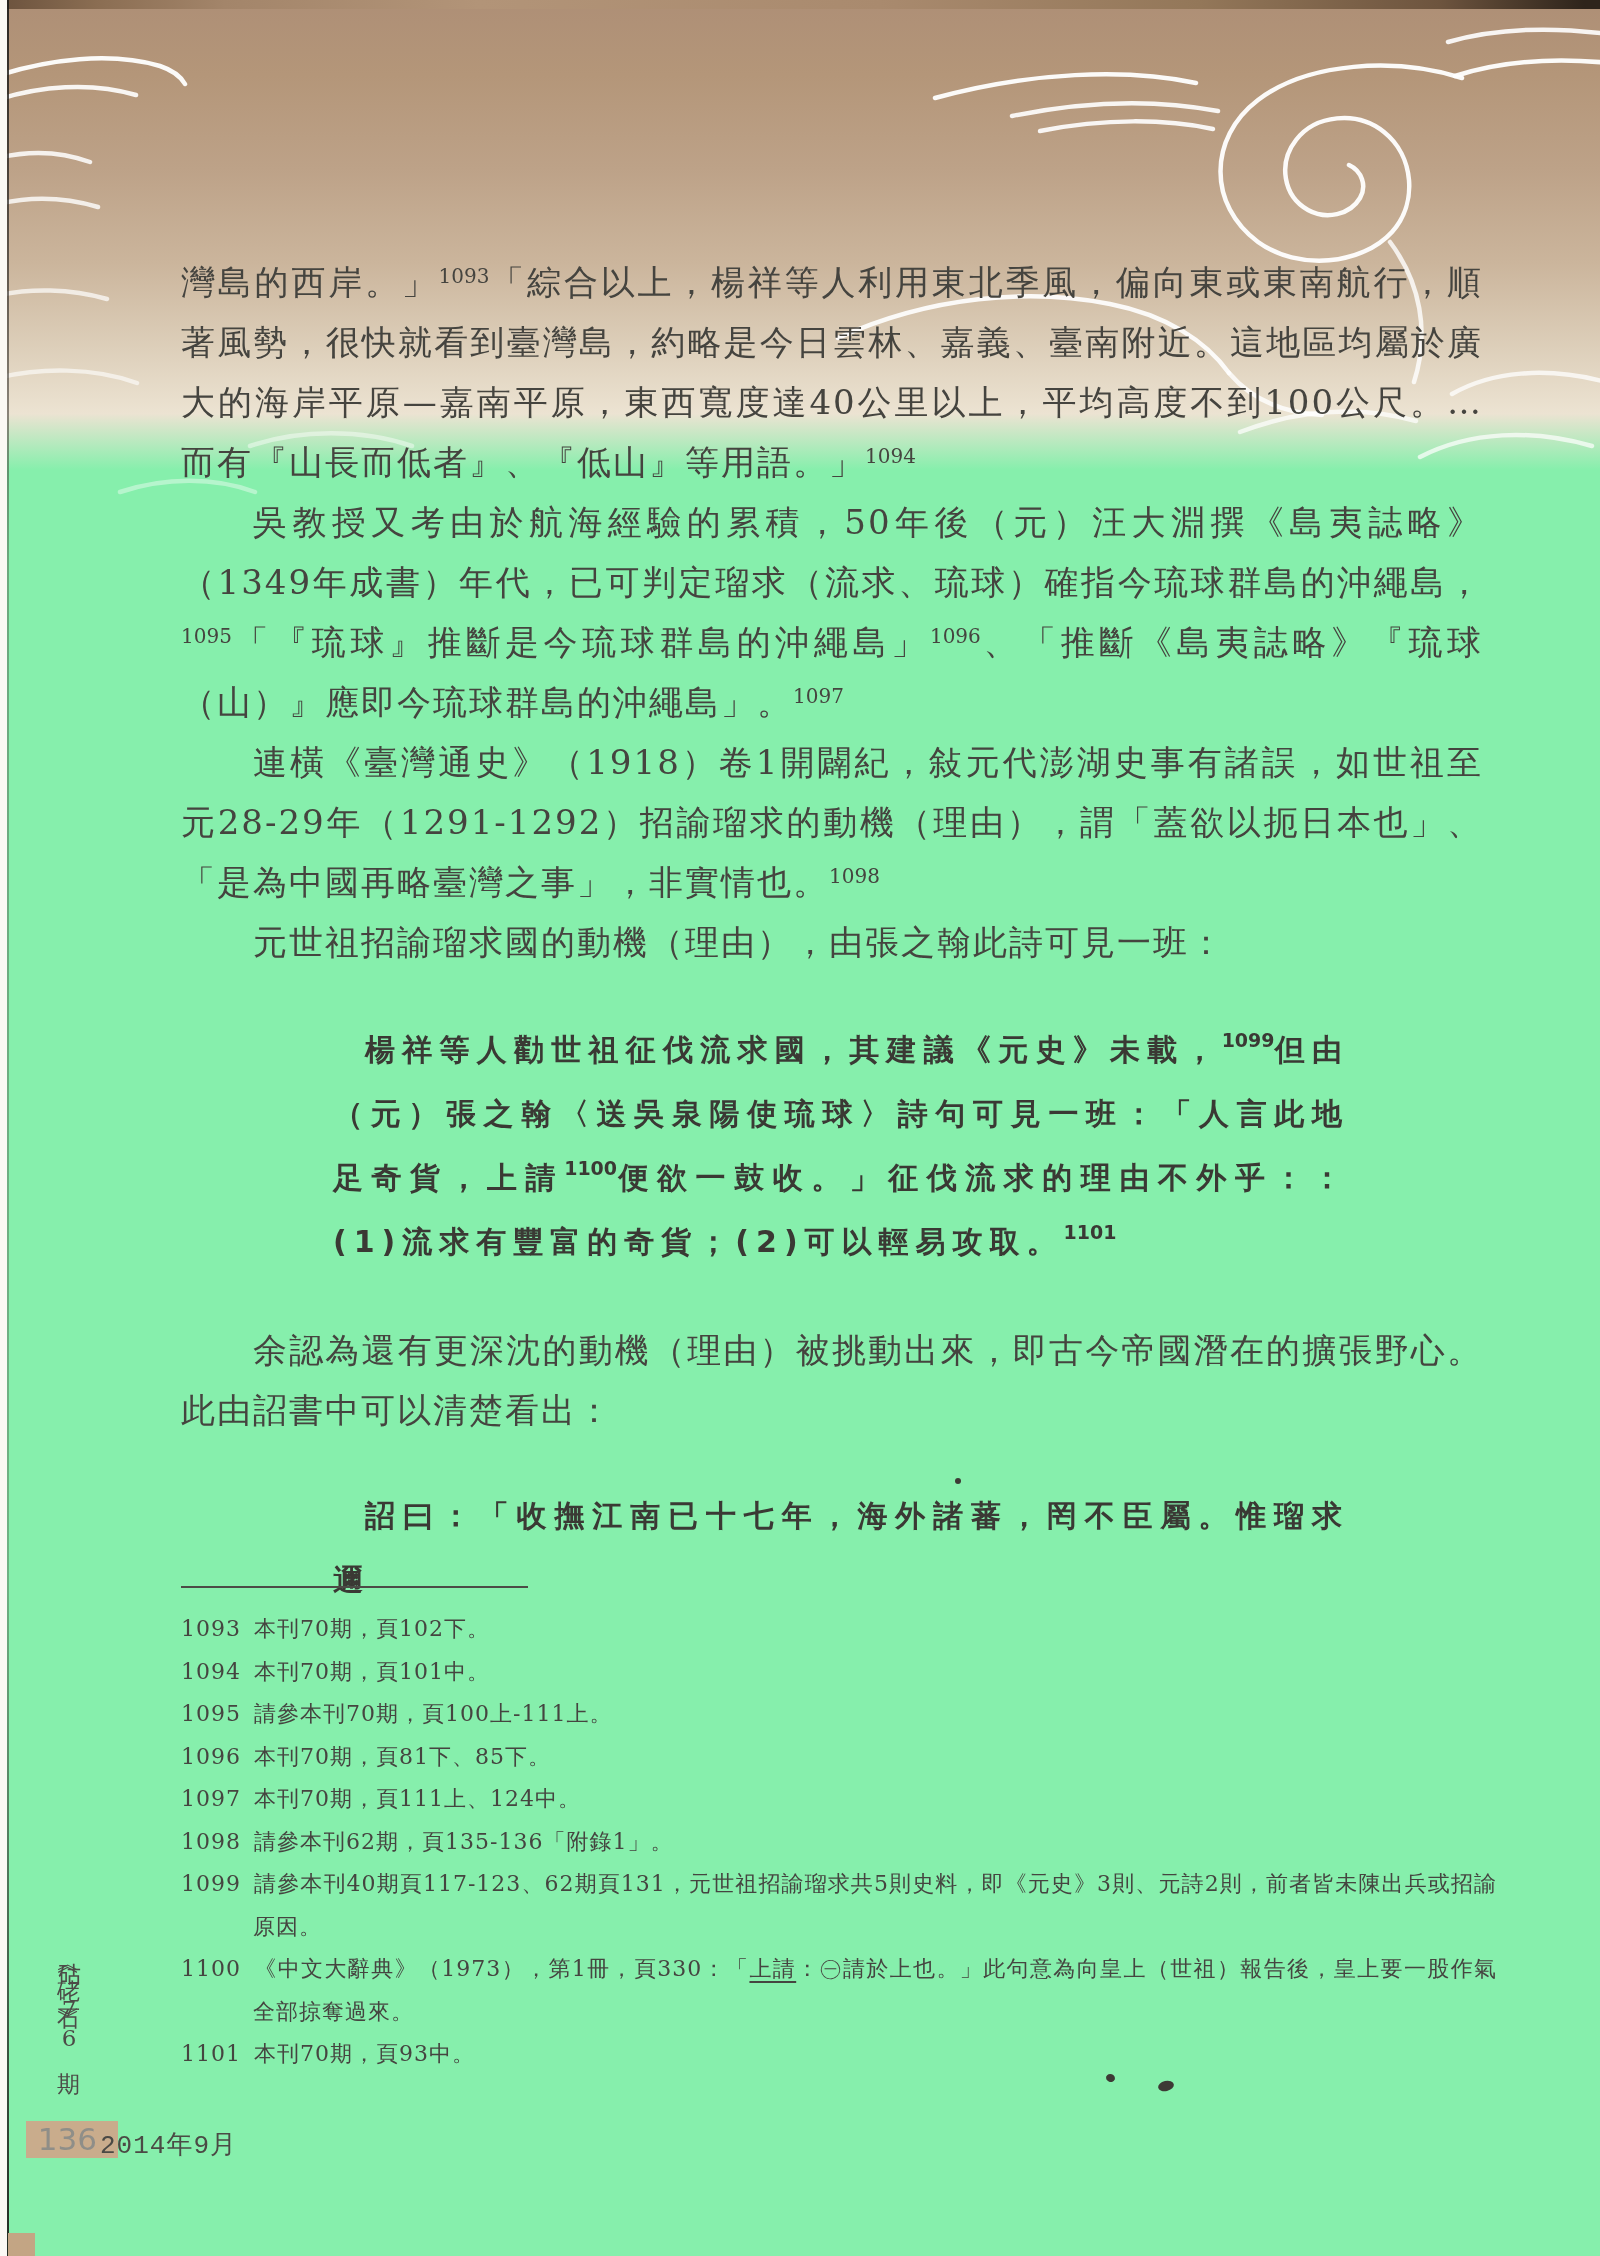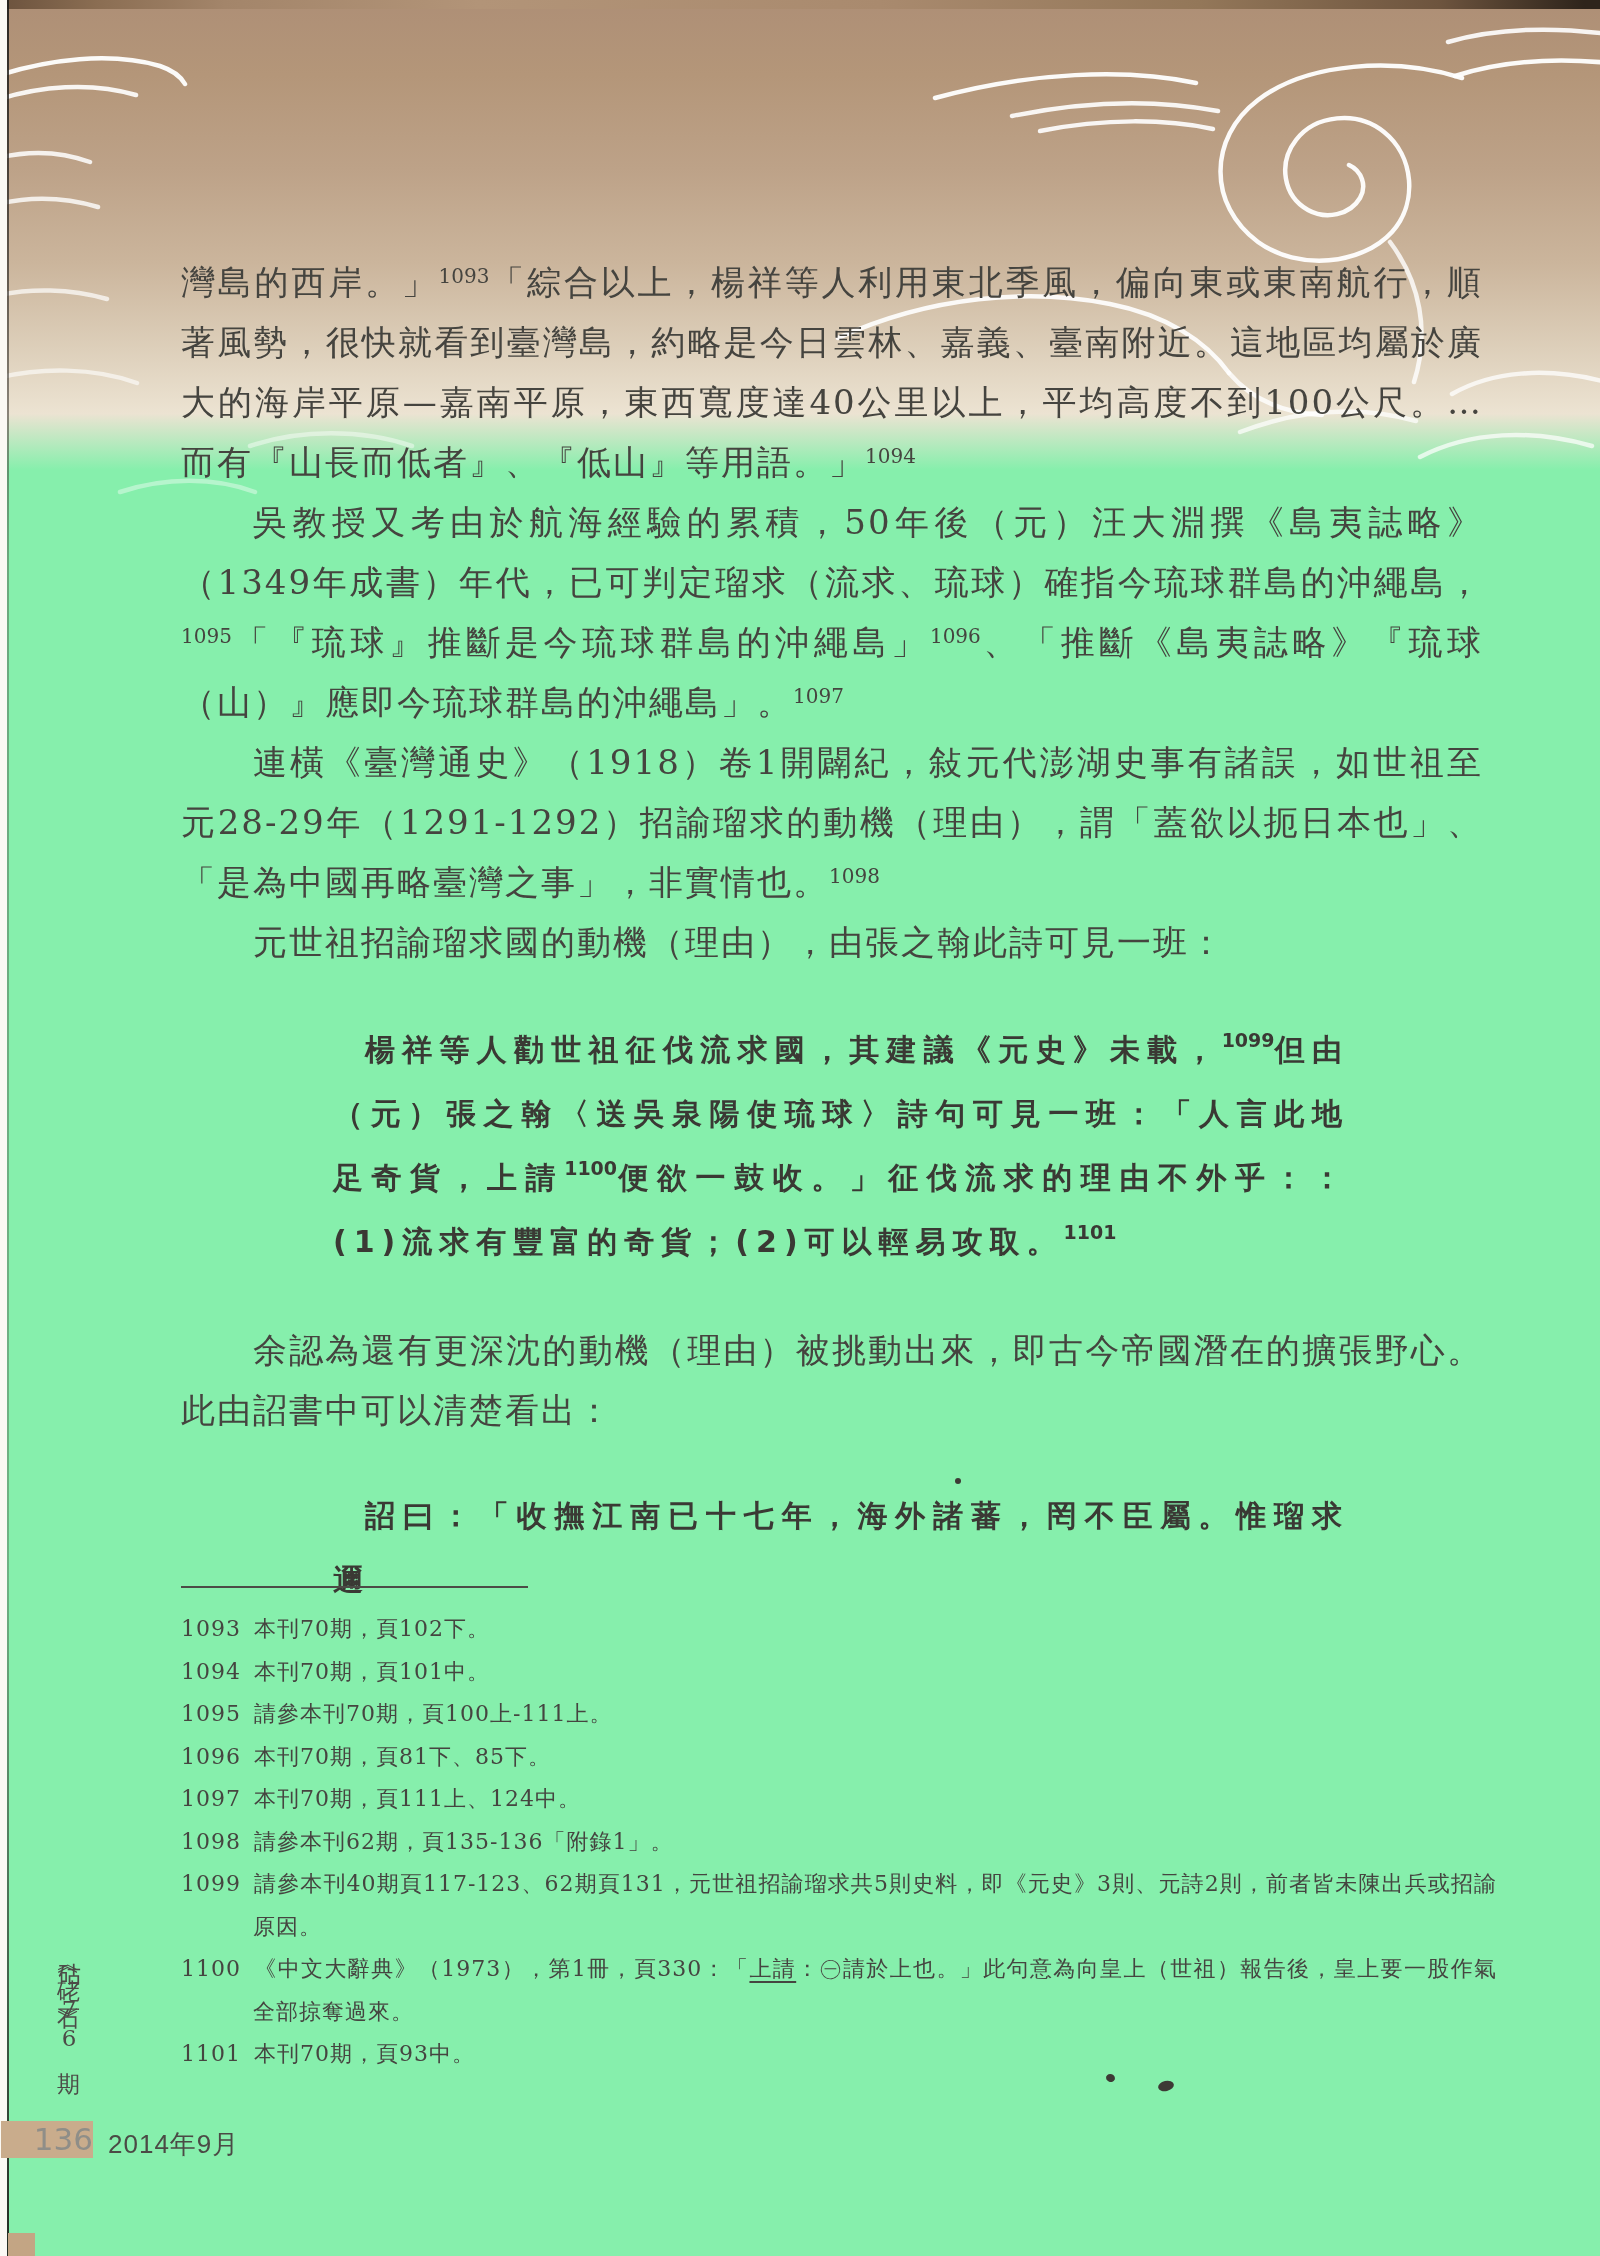--- a/index.html
+++ b/index.html
@@ -44,29 +44,29 @@
   .fn-divider{width:347px;height:0;border-top:2.5px solid #4c4b46;margin-bottom:20px;}
   .fn{padding-left:72px;text-indent:-72px;text-align:justify;}
   .fn-num{margin-right:13px;}
   .u{text-decoration:underline;text-underline-offset:5px;}
   .journal-vertical{
     position:absolute;left:54px;top:1958px;height:170px;
     writing-mode:vertical-rl;text-orientation:upright;
     font-size:23px;letter-spacing:3px;color:#4c4b47;
   }
   .page-badge{
-    position:absolute;left:1px;top:2121px;width:92px;height:37px;
+    position:absolute;left:26px;top:2121px;width:92px;height:37px;
     background:#c9ac8c;color:#8f8e88;
     font-family:"DejaVu Sans","Liberation Sans",sans-serif;
     font-size:31px;line-height:37px;text-align:right;
-    padding-right:0;box-sizing:border-box;
+    padding-right:21px;box-sizing:border-box;
   }
   .issue-date{
-    position:absolute;left:108px;top:2127px;
-    font-family:Liberation Sans, sans-serif;
+    position:absolute;left:100px;top:2127px;
+    font-family:Liberation Mono, monospace;
     font-size:26px;color:#4b4a45;letter-spacing:1px;
   }
   .corner-tan{position:absolute;left:8px;top:2233px;width:27px;height:23px;background:#c3a584;}
   .speck{position:absolute;background:#3d3a35;border-radius:50%;}
   .speck-a{left:955px;top:1478px;width:6px;height:6px;}
   .speck-b{left:1106px;top:2074px;width:9px;height:8px;transform:rotate(20deg);}
   .speck-c{left:1158px;top:2081px;width:16px;height:10px;transform:rotate(-12deg);}
 </style>
 </head>
 <body>

